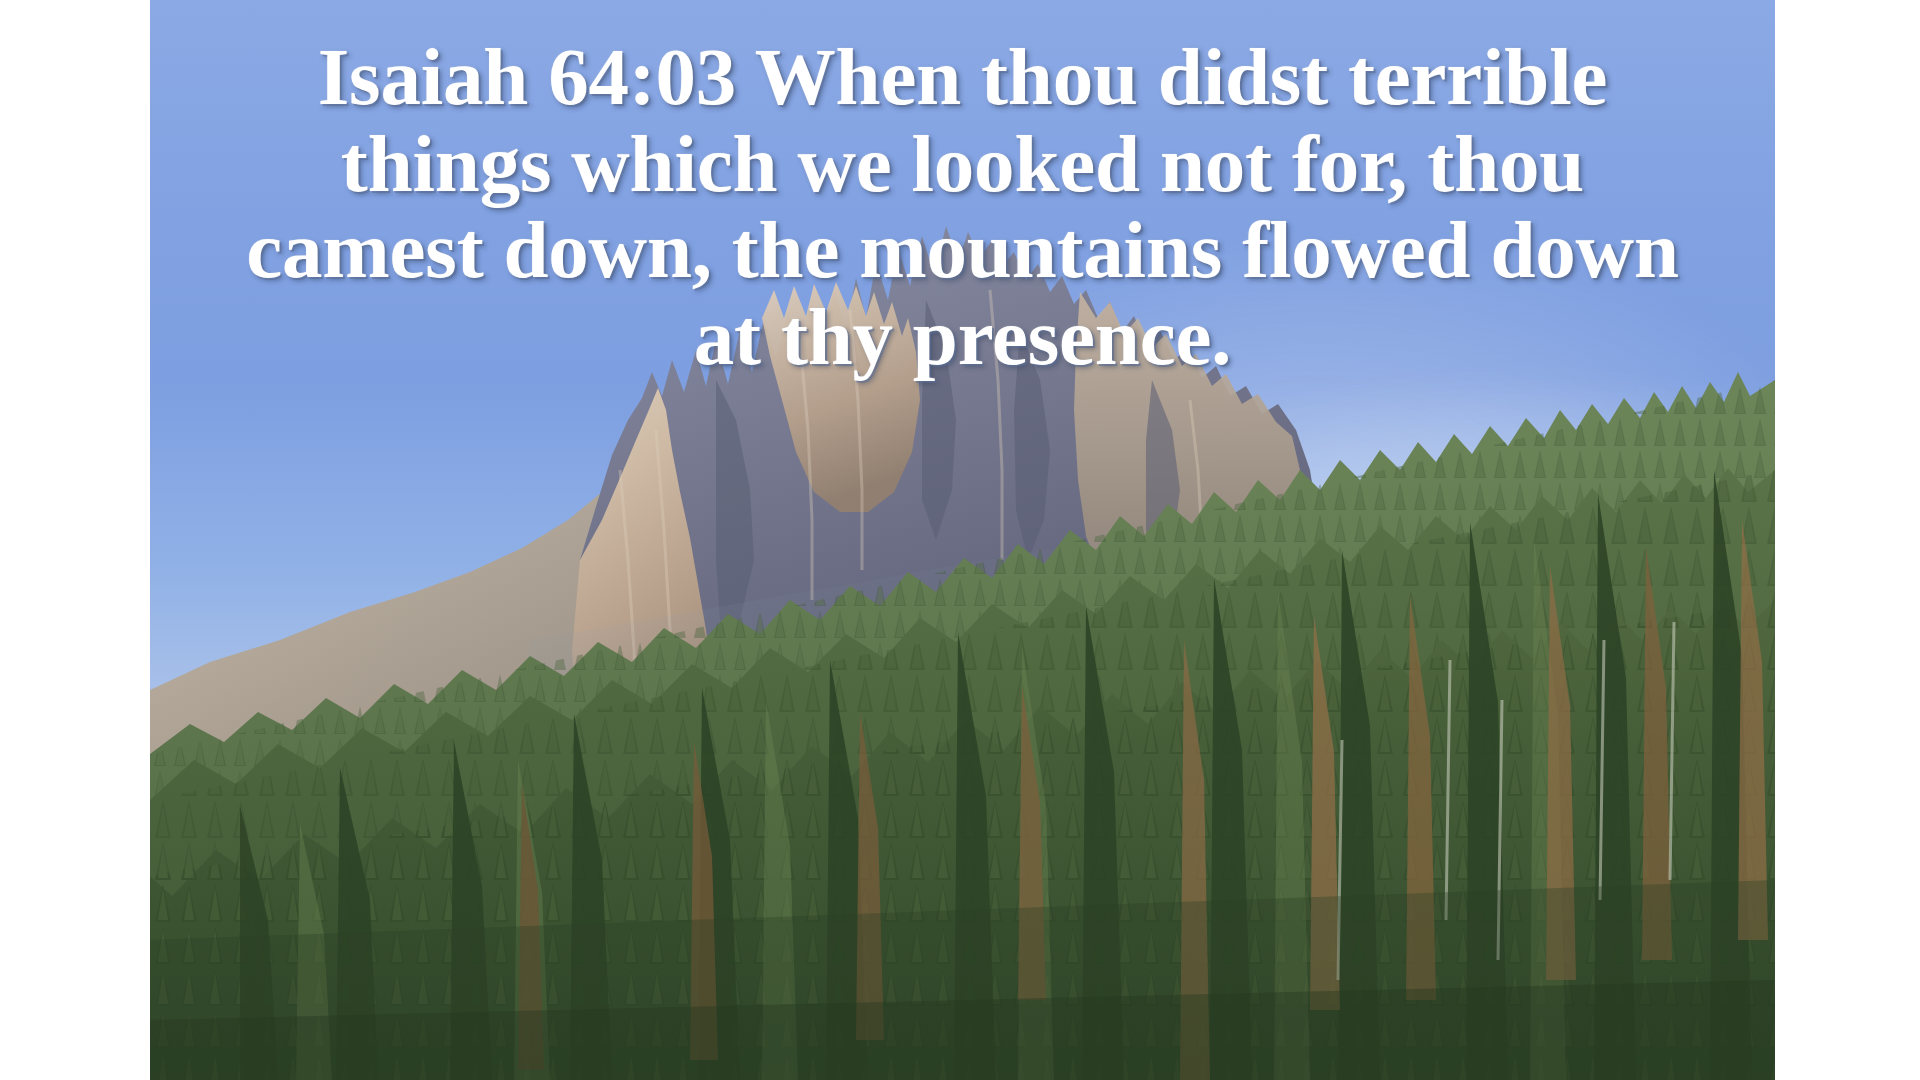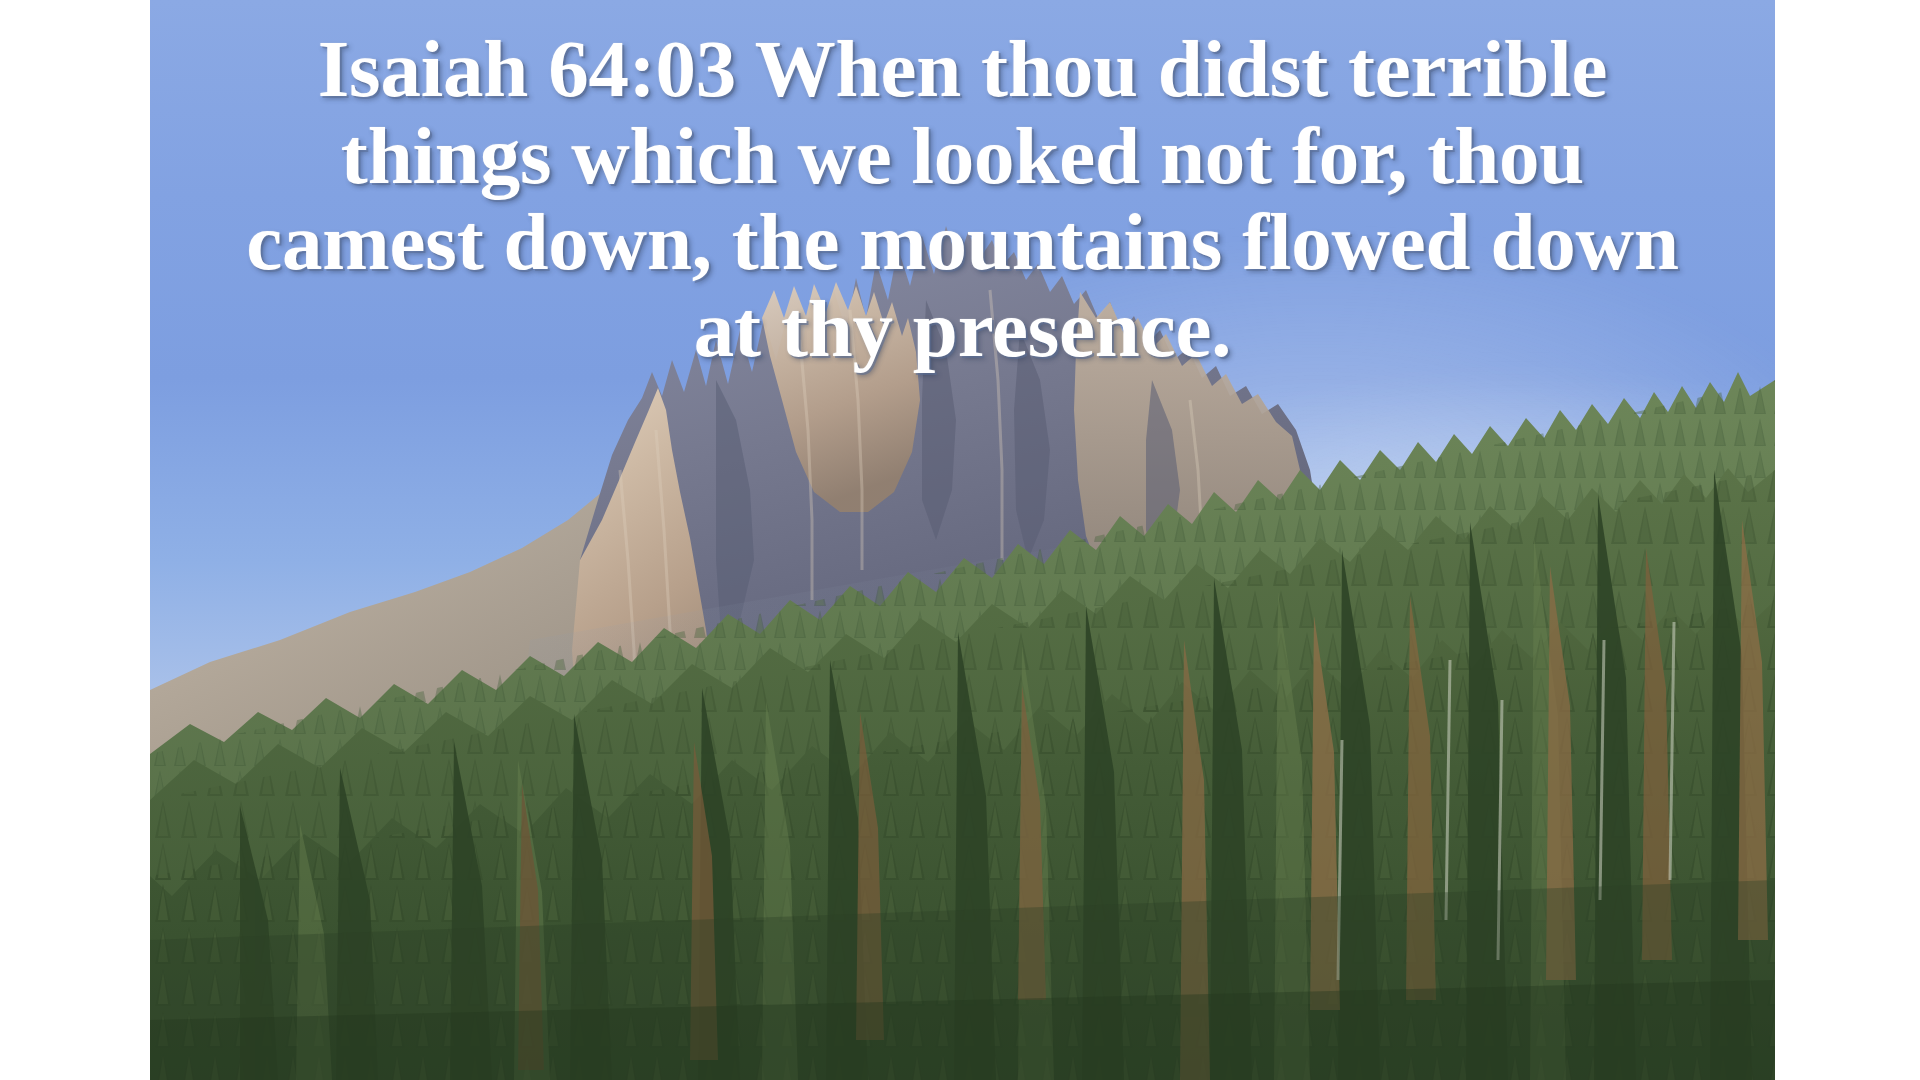--- a/index.html
+++ b/index.html
@@ -96,21 +96,21 @@
     position: absolute;
     left: 150px;
     top: 26px;
     width: 1625px;
     padding: 0 78px;
     box-sizing: border-box;
     text-align: center;
     z-index: 40;
   }
   #verse-text {
-    margin: 0;
+    margin: 8px;
     font-family: "Liberation Serif", "DejaVu Serif", serif;
     font-weight: bold;
     font-size: 81px;
     line-height: 1.07;
     letter-spacing: -0.2px;
     color: #ffffff;
     text-shadow:
        2px 2px 0 rgba(90,110,150,0.55),
        3px 3px 5px rgba(40,55,85,0.45),
        0 0 2px rgba(255,255,255,0.35);

